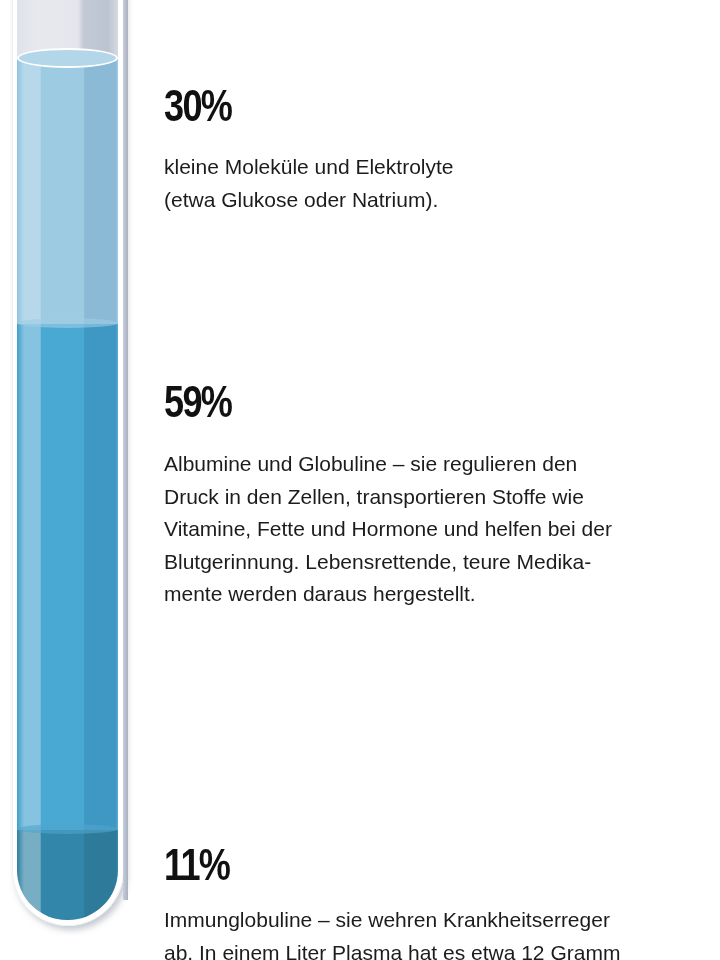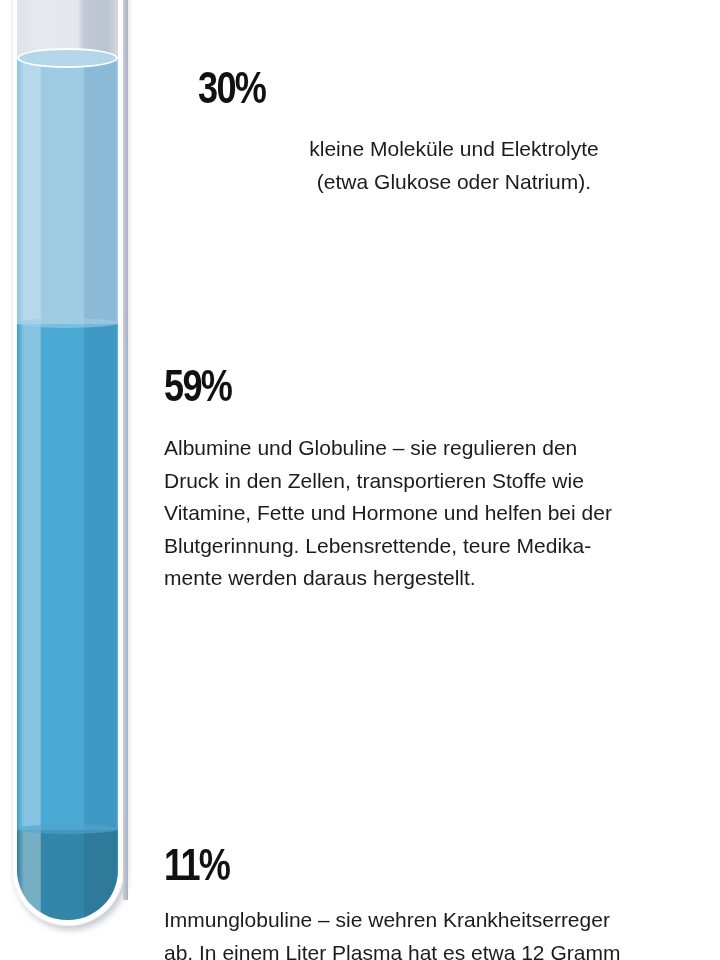--- a/index.html
+++ b/index.html
@@ -35,23 +35,23 @@
   .rim-line { position: absolute; left: 123px; top: 0; width: 5px; height: 900px; background: linear-gradient(90deg,#c8cdd8,#a9b1c1); }
 
   .section { position: absolute; left: 164px; right: 10px; }
   .pct {
     font-family: "Liberation Sans", sans-serif; font-weight: bold;
     font-size: 44px; line-height: 44px; letter-spacing: -2px;
     transform: scaleX(0.82); transform-origin: left center;
     color: #111111; margin: 0;
   }
   .desc { font-size: 21px; line-height: 32.5px; margin: 0; color: #1c1c1c; white-space: pre-line; }
-  #s1 { top: 66px; margin-left: 34px; }
-  #s1 .desc { margin-top: 23px; text-align: center; }
-  #s2 { top: 364px; }
+  #s1 { top: 84px; }
+  #s1 .desc { margin-top: 23px; }
+  #s2 { top: 380px; }
   #s2 .desc { margin-top: 24px; }
   #s3 { top: 843px; }
   #s3 .desc { margin-top: 17px; }
 </style>
 </head>
 <body>
 
 <div class="tube-wrap">
   <div class="tube-outer"></div>
   <div class="tube-inner">

